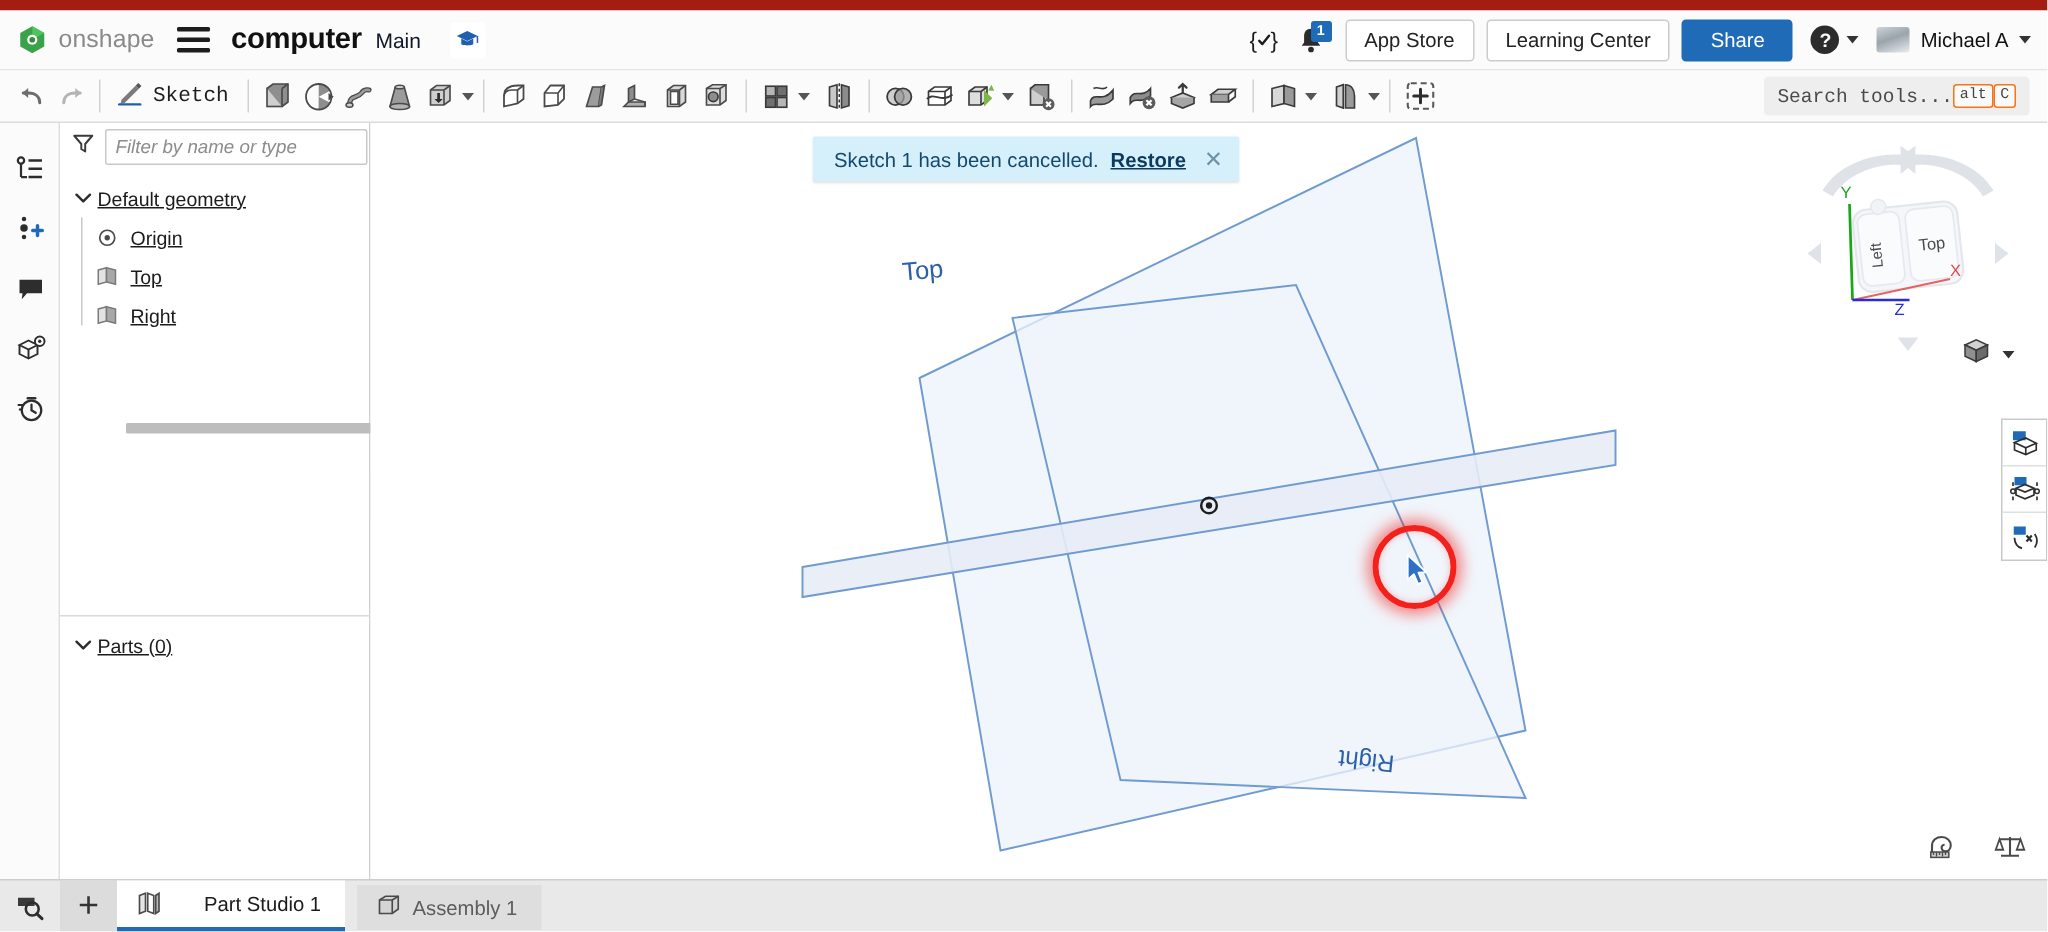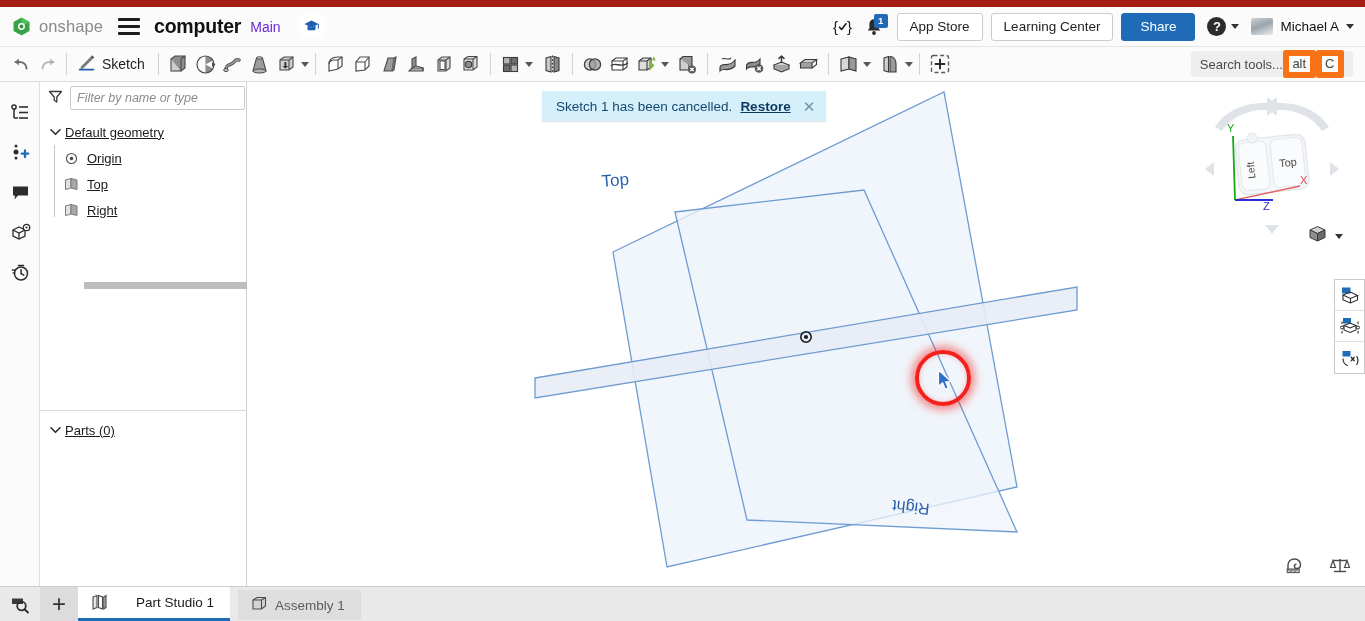--- a/index.html
+++ b/index.html
@@ -18,21 +18,21 @@
     position:absolute; left:0; top:7px; width:1365px; height:40px;
     background:#fbfbfb; display:flex; align-items:center;
     border-bottom:1px solid #e4e4e4;
   }
   .logo-wrap{ display:flex; align-items:center; margin-left:11px; }
   .logo-mark{ width:21px; height:21px; position:relative; }
   .logo-text{ font-size:16.5px; color:#8a8a8a; margin-left:7px; letter-spacing:.1px;}
   .hamburger{ margin-left:15px; width:22px; height:17px; display:flex; flex-direction:column; justify-content:space-between; cursor:pointer;}
   .hamburger i{ display:block; height:3px; background:#1d1d1d; border-radius:1px;}
   .doc-title{ font-size:19.5px; font-weight:bold; color:#111; margin-left:14px; letter-spacing:-.2px;}
-  .doc-branch{ font-size:14px; color:#6d28d9; margin-left:9px;}
+  .doc-branch{ font-size:14px; color:#0f172a; margin-left:9px;}
   .grad-btn{ margin-left:19px; width:24px; height:24px; background:#fff; border-radius:3px;
              display:flex; align-items:center; justify-content:center; cursor:pointer;}
   .hdr-right{ margin-left:auto; display:flex; align-items:center; margin-right:11px; gap:0;}
   .icon-btn{ width:30px; height:30px; display:flex; align-items:center; justify-content:center; cursor:pointer; position:relative;}
   .bell-badge{
     position:absolute; top:2px; right:1px; min-width:14px; height:14px; background:#1f6bb8;
     color:#fff; font-size:9.5px; border-radius:2px; display:flex; align-items:center;
     justify-content:center; padding:0 2px; font-weight:bold;
   }
   .pill{
@@ -46,35 +46,35 @@
               font-size:13px; font-weight:bold; display:flex; align-items:center; justify-content:center;}
   .caret{ width:0;height:0;border-left:4.5px solid transparent;border-right:4.5px solid transparent;
           border-top:5px solid #333; margin-left:5px;}
   .avatar{ width:22px; height:17px; margin-left:12px; border-radius:2px;
            background:linear-gradient(160deg,#cfd4d8 0%,#9aa4ab 45%,#e9edf0 100%); }
   .uname{ font-size:13.5px; color:#111; margin-left:7px;}
 
   
   .toolbar{
     position:absolute; left:0; top:47px; width:1365px; height:35px;
-    background:#fbfbfb; display:flex; align-items:center; border-bottom:1px solid #dcdcdc;
+    background:#fbfbfb; display:flex; align-items:center; border-bottom:1px solid #dcdcdc;font-family:Liberation Mono, monospace;
   }
   .tb-item{ height:30px; min-width:26px; display:flex; align-items:center; justify-content:center;
             cursor:pointer; padding:0 3px;}
   .tb-sep{ width:1px; height:22px; background:#d2d2d2; margin:0 6px;}
   .sketch-btn{ display:flex; align-items:center; gap:5px; padding:0 7px 0 4px; height:28px; cursor:pointer;}
   .sketch-label{ font-size:14px; color:#1d1d1d;}
   .tb-caret{ width:0;height:0;border-left:4px solid transparent;border-right:4px solid transparent;
              border-top:5px solid #555; margin-left:1px; cursor:pointer;}
   .search-tools{
     margin-left:auto; margin-right:12px; height:26px; background:#eeeeee; border-radius:3px;
     display:flex; align-items:center; padding:0 9px; gap:0; cursor:pointer;
   }
   .st-text{ font-size:13px; color:#4a4a4a;}
-  .kbd{ border:6px solid #f97316; background:#fafafa; border-radius:2.5px; font-size:13px;
+  .kbd{ border:1px solid #f97316; background:#fafafa; border-radius:2.5px; font-size:10px;
         color:#444; padding:1px 3.5px; line-height:1.15;}
 
   
   .rail{
     position:absolute; left:0; top:82px; width:40px; height:504px; background:#fbfbfb;
     border-right:1px solid #dfdfdf; padding-top:10px;
   }
   .rail-item{ width:40px; height:40px; display:flex; align-items:center; justify-content:center; cursor:pointer;}
 
   

